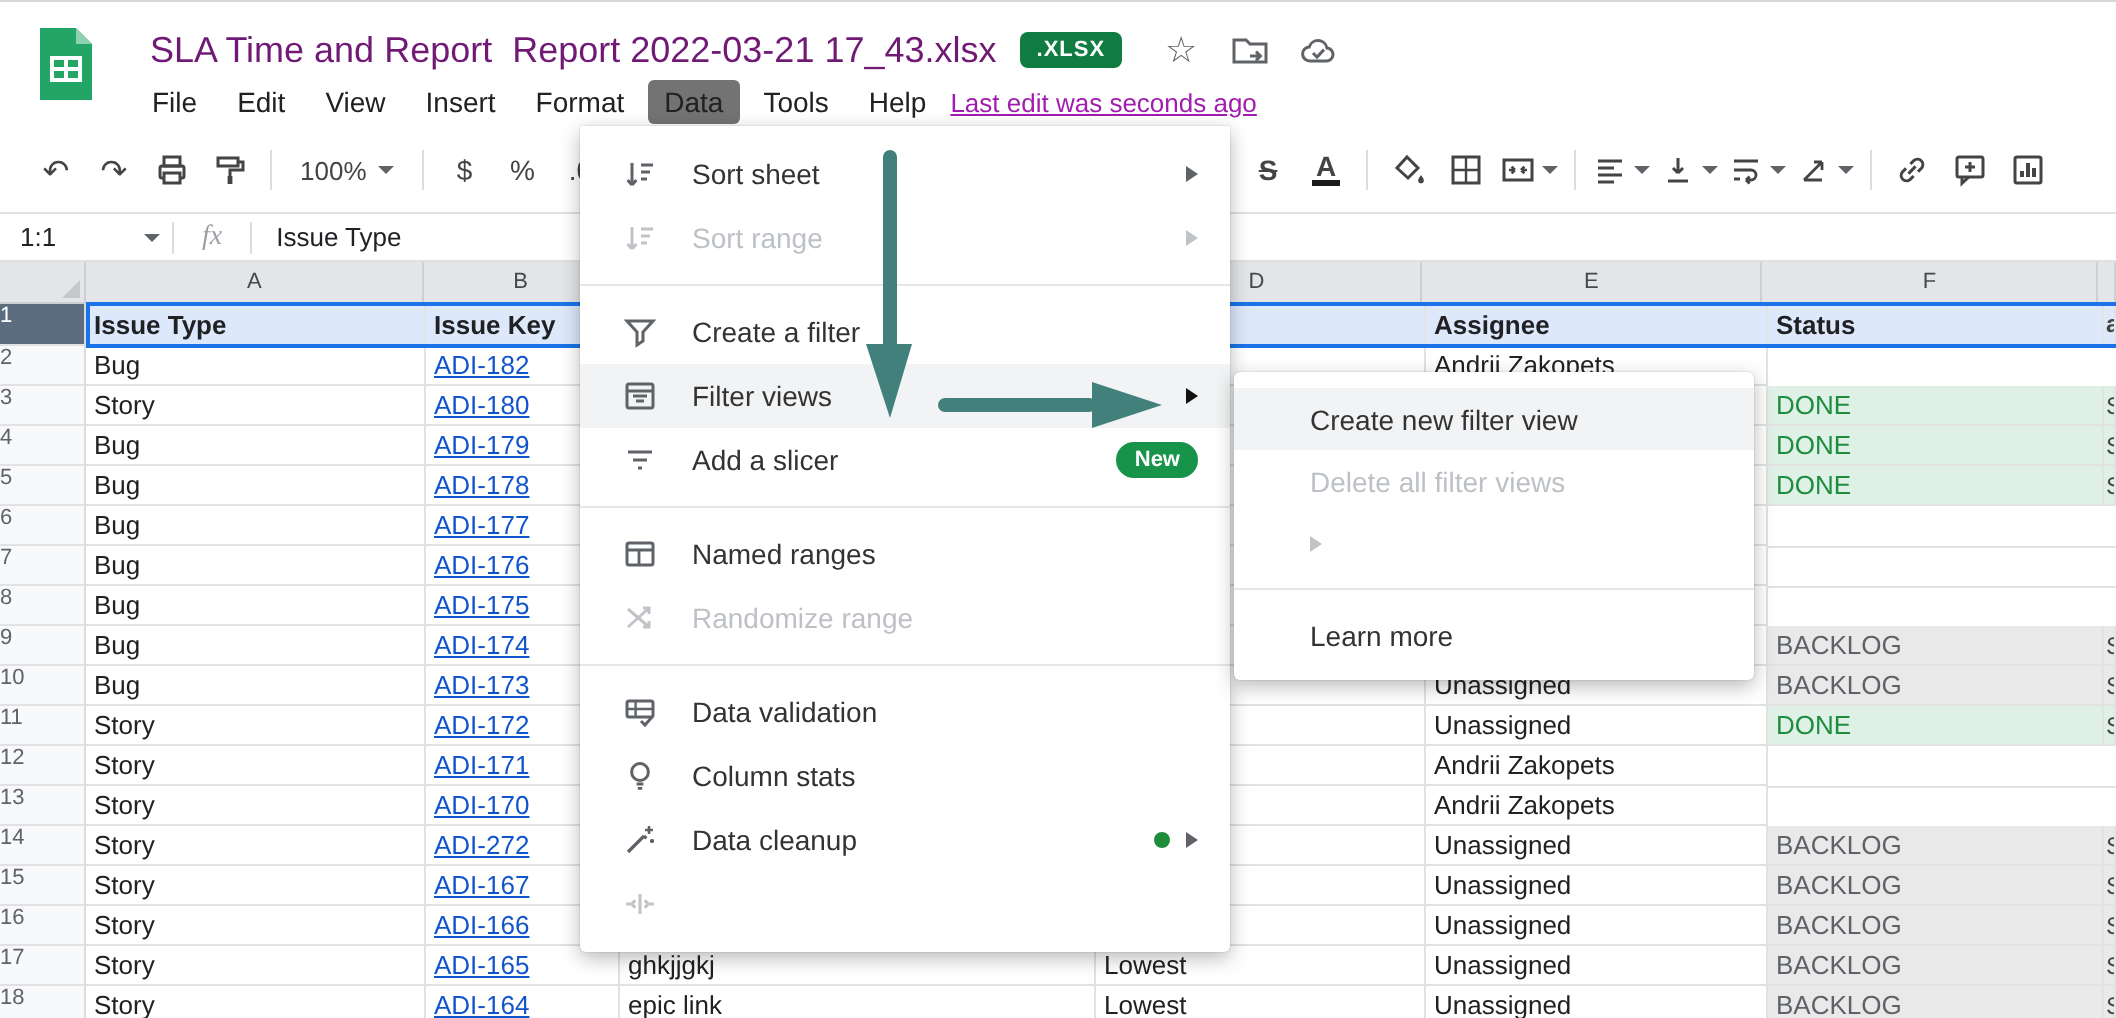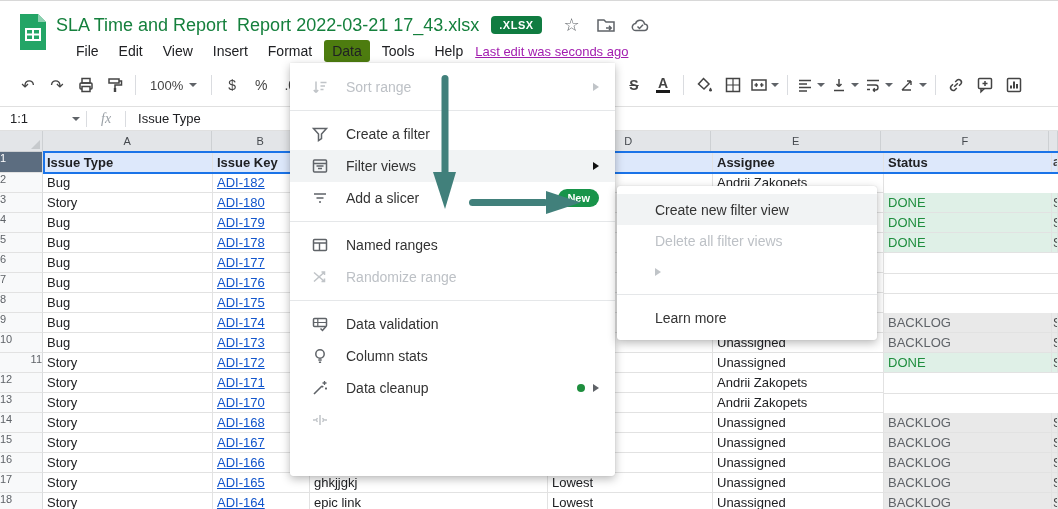--- a/index.html
+++ b/index.html
@@ -6,27 +6,27 @@
   html,body { background:#fff; }
   .app {
     position:relative; width:1058px; height:509px; overflow:hidden;
     font-family:"Liberation Sans","DejaVu Sans",sans-serif; color:#202124;
     border-top:1px solid #d8d8d8; background:#fff;
   }
   
   .hdr-zone { position:absolute; left:0; top:0; width:1058px; height:62px; background:#fff; }
   .logo { position:absolute; left:18px; top:11px; width:30px; height:40px; }
   .title-row { position:absolute; left:56px; top:10px; height:28px; display:flex; align-items:center; gap:12px; }
-  .doc-title { font-size:18px; color:#15803d; white-space:pre; }
+  .doc-title { font-size:18px; color:#701a75; white-space:pre;margin-left:19px; }
   .xlsx-badge { background:#107c41; color:#fff; font-size:11px; font-weight:bold; letter-spacing:.5px; padding:3px 8px; border-radius:4px; }
   .title-icons { display:flex; align-items:center; gap:14px; margin-left:8px; }
   .t-ic { width:20px; height:20px; display:flex; align-items:center; justify-content:center; color:#5f6368; font-size:18px; }
   .menubar { position:absolute; left:68px; top:38px; height:24px; display:flex; align-items:center; gap:4px; font-size:14px; color:#202124; }
   .mb-item { padding:3px 8px; border-radius:3px; cursor:default; }
-  .mb-item.active { background:#4d7c0f; }
+  .mb-item.active { background:#737373; }
   .last-edit { margin-left:0; color:#a21caf; font-size:13px; text-decoration:underline; white-space:nowrap; }
   
   .toolbar { position:absolute; left:0; top:62px; width:1058px; height:44px; background:#fff; border-bottom:1px solid #e0e0e0; }
   .tb-group { position:absolute; top:0; height:44px; display:flex; align-items:center; gap:5px; }
   .tb-left { left:16px; }
   .tb-right { left:622px; }
   .tb-btn { min-width:24px; height:26px; display:flex; align-items:center; justify-content:center; color:#444; font-size:14px; border-radius:3px; }
   .tb-sep { width:1px; height:20px; background:#dadce0; margin:0 3px; }
   .tb-zoom { display:flex; align-items:center; gap:6px; padding:0 6px; font-size:13px; color:#444; }
   .caret { width:0; height:0; border-left:4px solid transparent; border-right:4px solid transparent; border-top:4px solid #5f6368; display:inline-block; }
@@ -358,21 +358,21 @@
         <div class="gcell" style="width: 170px;">Bug</div>
         <div class="gcell" style="width: 97px;">
           <span class="link">ADI-173</span>
         </div>
         <div class="gcell" style="width: 238px;"></div>
         <div class="gcell" style="width: 165px;"></div>
         <div class="gcell" style="width: 171px;">Unassigned</div>
         <div class="gcell st-grey" style="width: 168px;">BACKLOG</div>
         <div class="gcell st-grey gpart" style="width: 6px;">S</div>
       </div>
-      <div class="grow" style="height: 20px; text-align: right;">
+      <div class="grow" style="height: 20px;">
         <div class="gutter">11</div>
         <div class="gcell" style="width: 170px;">Story</div>
         <div class="gcell" style="width: 97px;">
           <span class="link">ADI-172</span>
         </div>
         <div class="gcell" style="width: 238px;"></div>
         <div class="gcell" style="width: 165px;"></div>
         <div class="gcell" style="width: 171px;">Unassigned</div>
         <div class="gcell st-green" style="width: 168px;">DONE</div>
         <div class="gcell st-green gpart" style="width: 6px;">S</div>
@@ -398,21 +398,21 @@
         <div class="gcell" style="width: 238px;"></div>
         <div class="gcell" style="width: 165px;"></div>
         <div class="gcell" style="width: 171px;">Andrii Zakopets</div>
         <div class="gcell st-blue" style="width: 168px;">|| SDCD</div>
         <div class="gcell st-blue gpart" style="width: 6px;">S</div>
       </div>
       <div class="grow" style="height: 20px;">
         <div class="gutter">14</div>
         <div class="gcell" style="width: 170px;">Story</div>
         <div class="gcell" style="width: 97px;">
-          <span class="link">ADI-168</span>
+          <span class="link">ADI-272</span>
         </div>
         <div class="gcell" style="width: 238px;"></div>
         <div class="gcell" style="width: 165px;"></div>
         <div class="gcell" style="width: 171px;">Unassigned</div>
         <div class="gcell st-grey" style="width: 168px;">BACKLOG</div>
         <div class="gcell st-grey gpart" style="width: 6px;">S</div>
       </div>
       <div class="grow" style="height: 20px;">
         <div class="gutter">15</div>
         <div class="gcell" style="width: 170px;">Story</div>
@@ -460,20 +460,32 @@
         <div class="gcell" style="width: 171px;">Unassigned</div>
         <div class="gcell st-grey" style="width: 168px;">BACKLOG</div>
         <div class="gcell st-grey gpart" style="width: 6px;">S</div>
       </div>
       <div class="sel-line" style="left: 43px; top: 20px; width: 1015px; height: 2px;"></div>
       <div class="sel-line" style="left: 43px; top: 41px; width: 1015px; height: 2px;"></div>
       <div class="sel-line" style="left: 43px; top: 20px; width: 2px; height: 23px;"></div>
     </div>
 
   <div class="menu-panel" id="data-menu">
+      <div class="mi">
+        <span class="mic">
+          <svg width="18" height="18" viewBox="0 0 18 18">
+            <path d="M5 3.5v11M5 14.5L2.8 12M5 14.5L7.2 12" fill="none" stroke-width="1.5" stroke="#5f6368"></path>
+            <path d="M9.5 4.5h6M9.5 8h4.5M9.5 11.5h3" stroke="#5f6368" stroke-width="1.5"></path>
+          </svg>
+        </span>
+        <span class="mil">Sort sheet</span>
+        <span class="mir">
+          <span class="sub-caret"></span>
+        </span>
+      </div>
       <div class="mi dis">
         <span class="mic">
           <svg width="18" height="18" viewBox="0 0 18 18">
             <path d="M5 3.5v11M5 14.5L2.8 12M5 14.5L7.2 12" fill="none" stroke-width="1.5" stroke="#c0c4c8"></path>
             <path d="M9.5 4.5h6M9.5 8h4.5M9.5 11.5h3" stroke="#c0c4c8" stroke-width="1.5"></path>
           </svg>
         </span>
         <span class="mil">Sort range</span>
         <span class="mir">
           <span class="sub-caret dim"></span>

